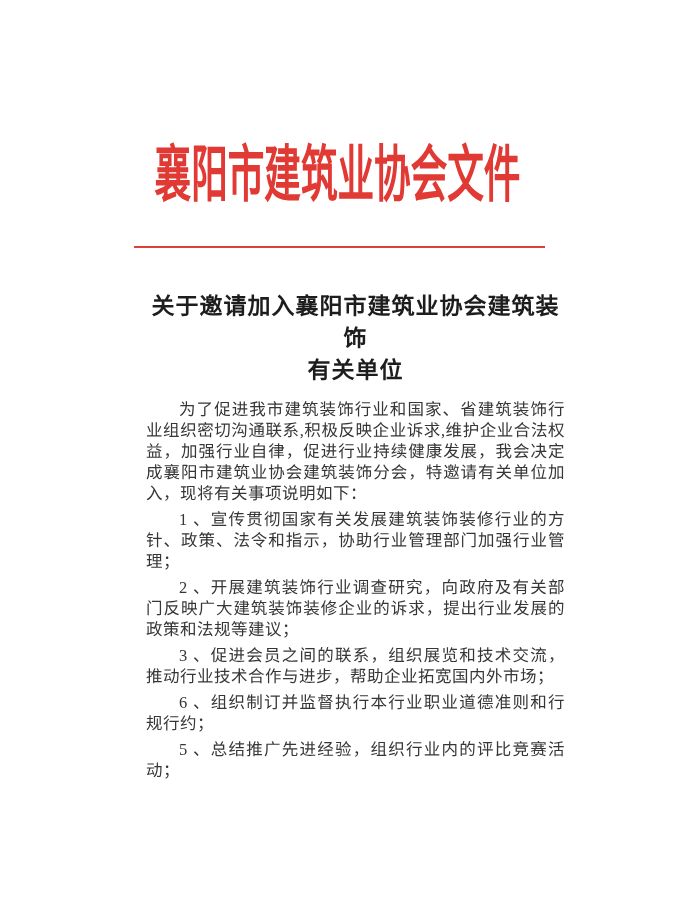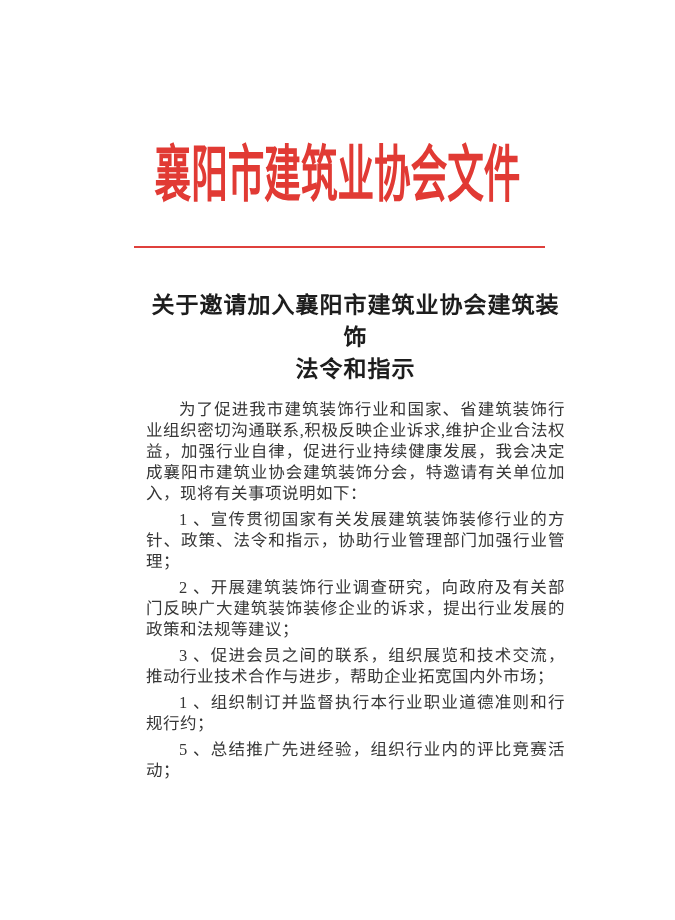--- a/index.html
+++ b/index.html
@@ -40,21 +40,21 @@
     width: 427px;
     color: #363636;
   }
   .doc-title {
     margin: 42px 0 0 0;
     text-align: center;
     font-size: 23px;
     line-height: 32px;
     font-weight: 700;
     color: #1d1d1d;
-    font-family: Liberation Serif, serif;
+    font-family: Liberation Sans, sans-serif;
     letter-spacing: 1px;
   }
   .salutation {
     margin: 5px 0 0 0;
     font-size: 16.5px;
     line-height: 25px;
     white-space: pre-wrap;
     letter-spacing: 0.5px;
   }
   .para {
@@ -83,30 +83,30 @@
 <body>
 
 <div class="page">
 
   <div class="letterhead">襄阳市建筑业协会文件</div>
 
   <div class="red-rule"></div>
 
   <div class="content">
 
-    <h1 class="doc-title"><span>关于邀请加入襄阳市建筑业协会建筑装饰</span><br><span>法令和指示</span></h1>
+    <h1 class="doc-title"><span>关于邀请加入襄阳市建筑业协会建筑装饰</span><br><span>有关单位</span></h1>
 
 
     <p class="para indent intro">为了促进我市建筑装饰行业和国家、省建筑装饰行业组织密切沟通联系,积极反映企业诉求,维护企业合法权益，加强行业自律，促进行业持续健康发展，我会决定成襄阳市建筑业协会建筑装饰分会，特邀请有关单位加入，现将有关事项说明如下：</p>
 
 
     <p class="para indent item">1 、宣传贯彻国家有关发展建筑装饰装修行业的方针、政策、法令和指示，协助行业管理部门加强行业管理；</p>
 
     <p class="para indent item">2 、开展建筑装饰行业调查研究，向政府及有关部门反映广大建筑装饰装修企业的诉求，提出行业发展的政策和法规等建议；</p>
 
     <p class="para indent item">3 、促进会员之间的联系，组织展览和技术交流，推动行业技术合作与进步，帮助企业拓宽国内外市场；</p>
 
-    <p class="para indent item">1 、组织制订并监督执行本行业职业道德准则和行规行约；</p>
+    <p class="para indent item">6 、组织制订并监督执行本行业职业道德准则和行规行约；</p>
 
     <p class="para indent item">5 、总结推广先进经验，组织行业内的评比竞赛活动；</p>
 
   </div>
 </div>
 
 </body></html>

